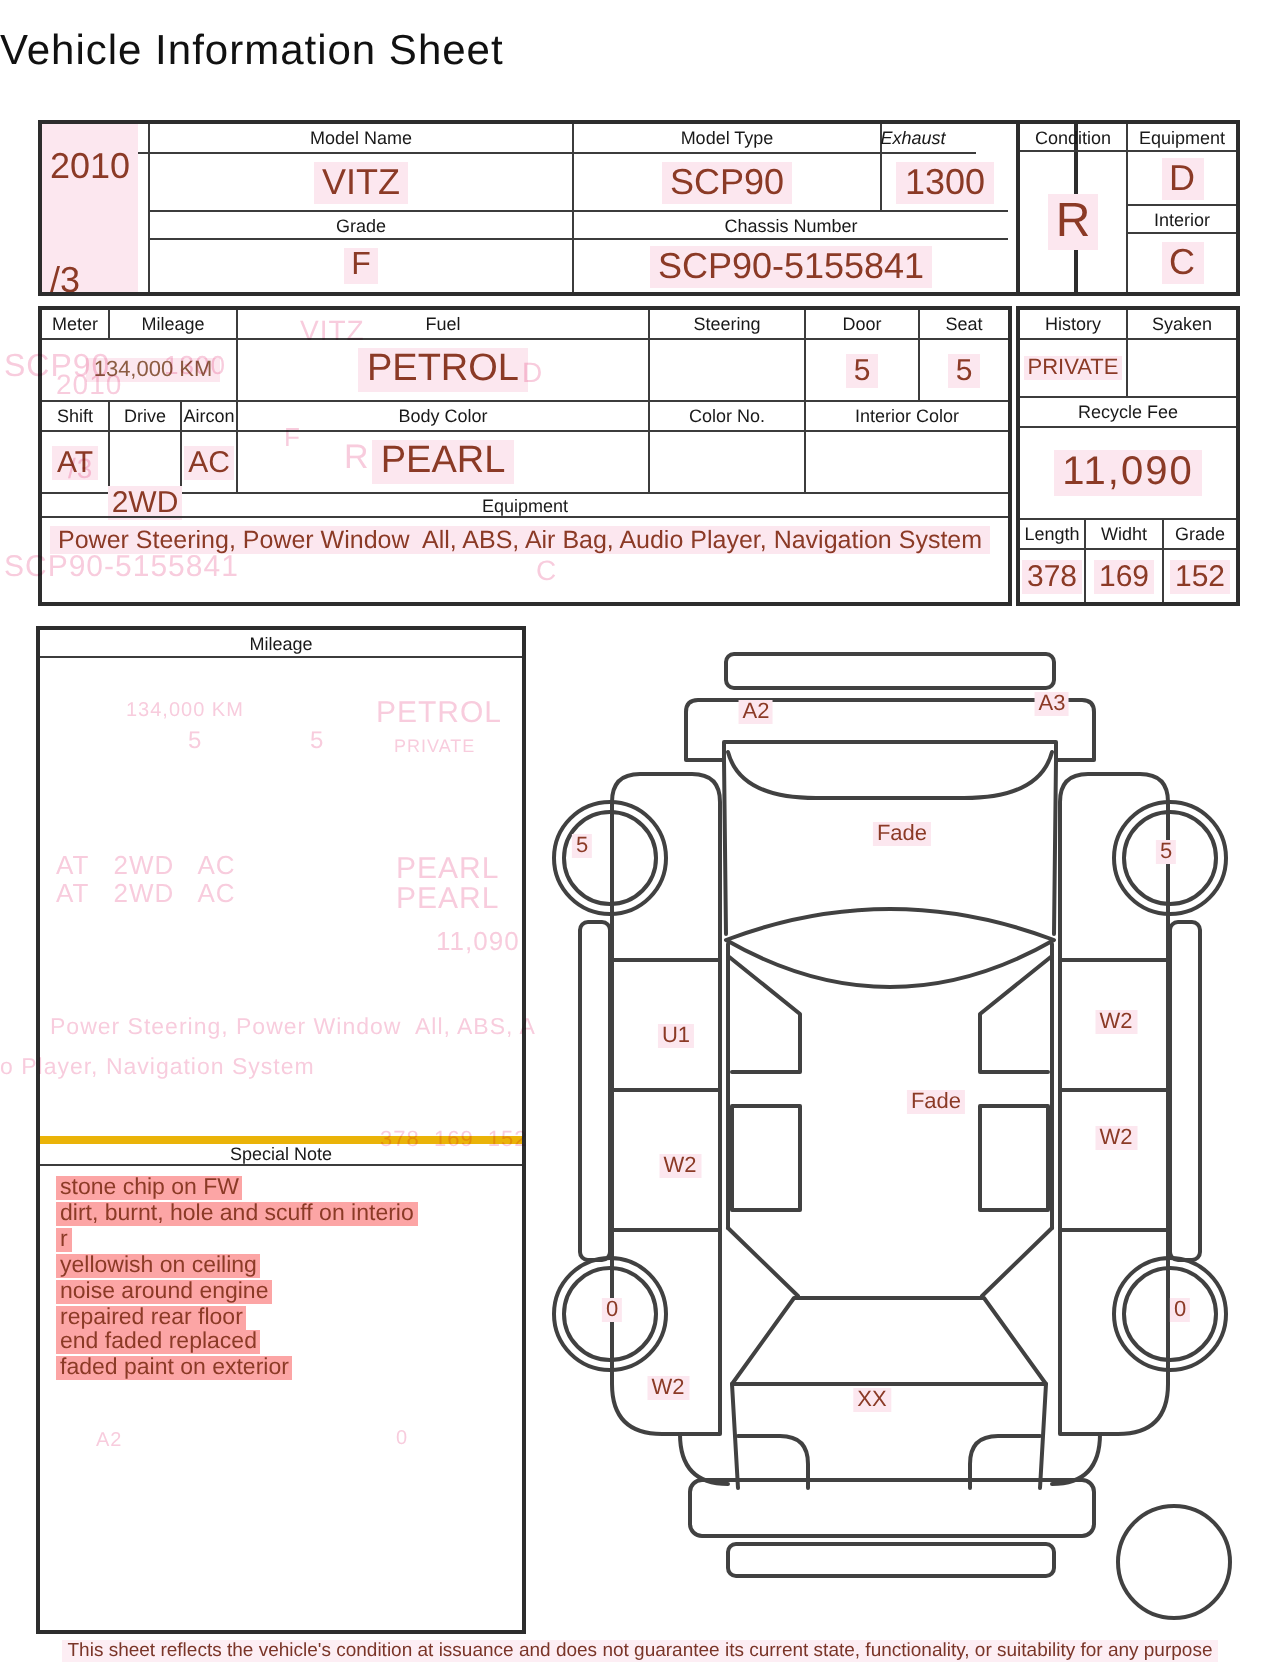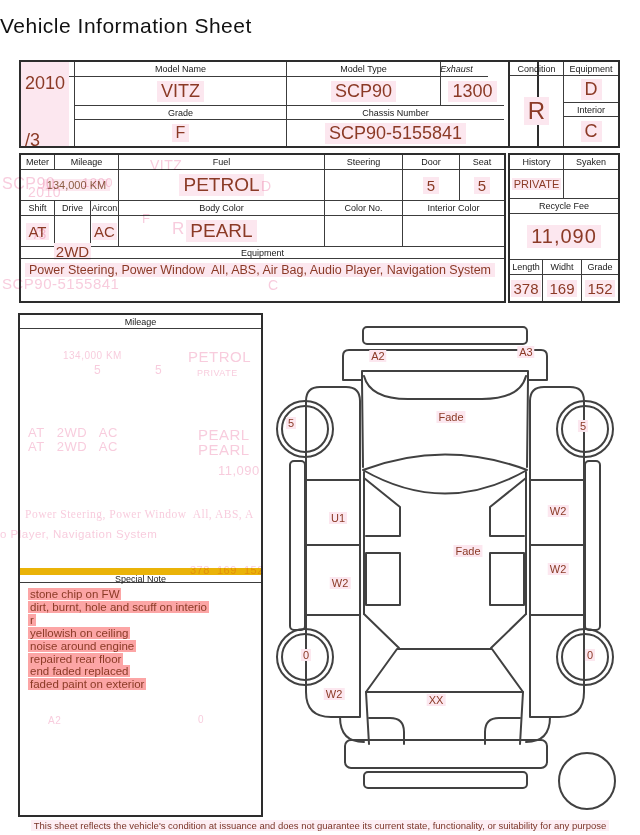--- a/index.html
+++ b/index.html
@@ -30,21 +30,21 @@
   .mileage{color:#8c5c42;font-size:11px;}
   .firstreg{font-size:18px;line-height:19px;text-align:left;}
   .equip{font-size:12.5px;white-space:pre;}
   .cell.left{justify-content:flex-start;}
   .notes{position:absolute;z-index:2;}
   .note-line{font-size:11.5px;line-height:12.9px;color:#8b3a26;}
   .note-line span{background:#fca5a5;padding:0 2px;}
   .band{
     position:absolute;left:0;box-sizing:border-box;display:flex;
     align-items:center;justify-content:center;
-    border-top:7px solid #eab308;border-bottom:1px solid #3c3c3c;
+    border-top:4px solid #eab308;border-bottom:1px solid #3c3c3c;
   }
   #diagram{position:absolute;left:275px;top:318px;width:360px;height:495px;z-index:3;}
   #diagram svg{width:100%;height:100%;}
   .dlabel{
     position:absolute;transform:translate(-50%,-50%);font-size:11px;
     color:#8b3a26;background:#fce7ef;padding:0 2px;white-space:nowrap;z-index:4;
   }
   #ghost-layer{
     position:absolute;left:0;top:0;width:640px;height:835px;z-index:6;
     pointer-events:none;mix-blend-mode:multiply;
@@ -296,20 +296,20 @@
     <span class="ghost" style="left: 63px; top: 351px; font-size: 10px;">134,000 KM</span>
     <span class="ghost" style="left: 94px; top: 364px; font-size: 12px;">5</span>
     <span class="ghost" style="left: 155px; top: 364px; font-size: 12px;">5</span>
     <span class="ghost" style="left: 188px; top: 349px; font-size: 15px;">PETROL</span>
     <span class="ghost" style="left: 197px; top: 369px; font-size: 9px;">PRIVATE</span>
     <span class="ghost" style="left: 28px; top: 426px; font-size: 13px;">AT   2WD   AC</span>
     <span class="ghost" style="left: 28px; top: 440px; font-size: 13px;">AT   2WD   AC</span>
     <span class="ghost" style="left: 198px; top: 427px; font-size: 15px;">PEARL</span>
     <span class="ghost" style="left: 198px; top: 442px; font-size: 15px;">PEARL</span>
     <span class="ghost" style="left: 218px; top: 464px; font-size: 13px;">11,090</span>
-    <span class="ghost" style="left: 25px; top: 509px; font-size: 11.5px; font-family: Liberation Serif, serif;">Power Steering, Power Window  All, ABS, A</span>
+    <span class="ghost" style="left: 25px; top: 509px; font-size: 11.5px;">Power Steering, Power Window  All, ABS, A</span>
     <span class="ghost" style="left: 0px; top: 529px; font-size: 11.5px;">o Player, Navigation System</span>
     <span class="ghost" style="left: 190px; top: 565px; font-size: 11px;">378  169  152</span>
     <span class="ghost" style="left: 48px; top: 716px; font-size: 10px;">A2</span>
     <span class="ghost" style="left: 198px; top: 715px; font-size: 10px;">0</span>
   </div>
 
 <div class="footer"><span>This sheet reflects the vehicle's condition at issuance and does not guarantee its current state, functionality, or suitability for any purpose</span></div>
 
 </body></html>

